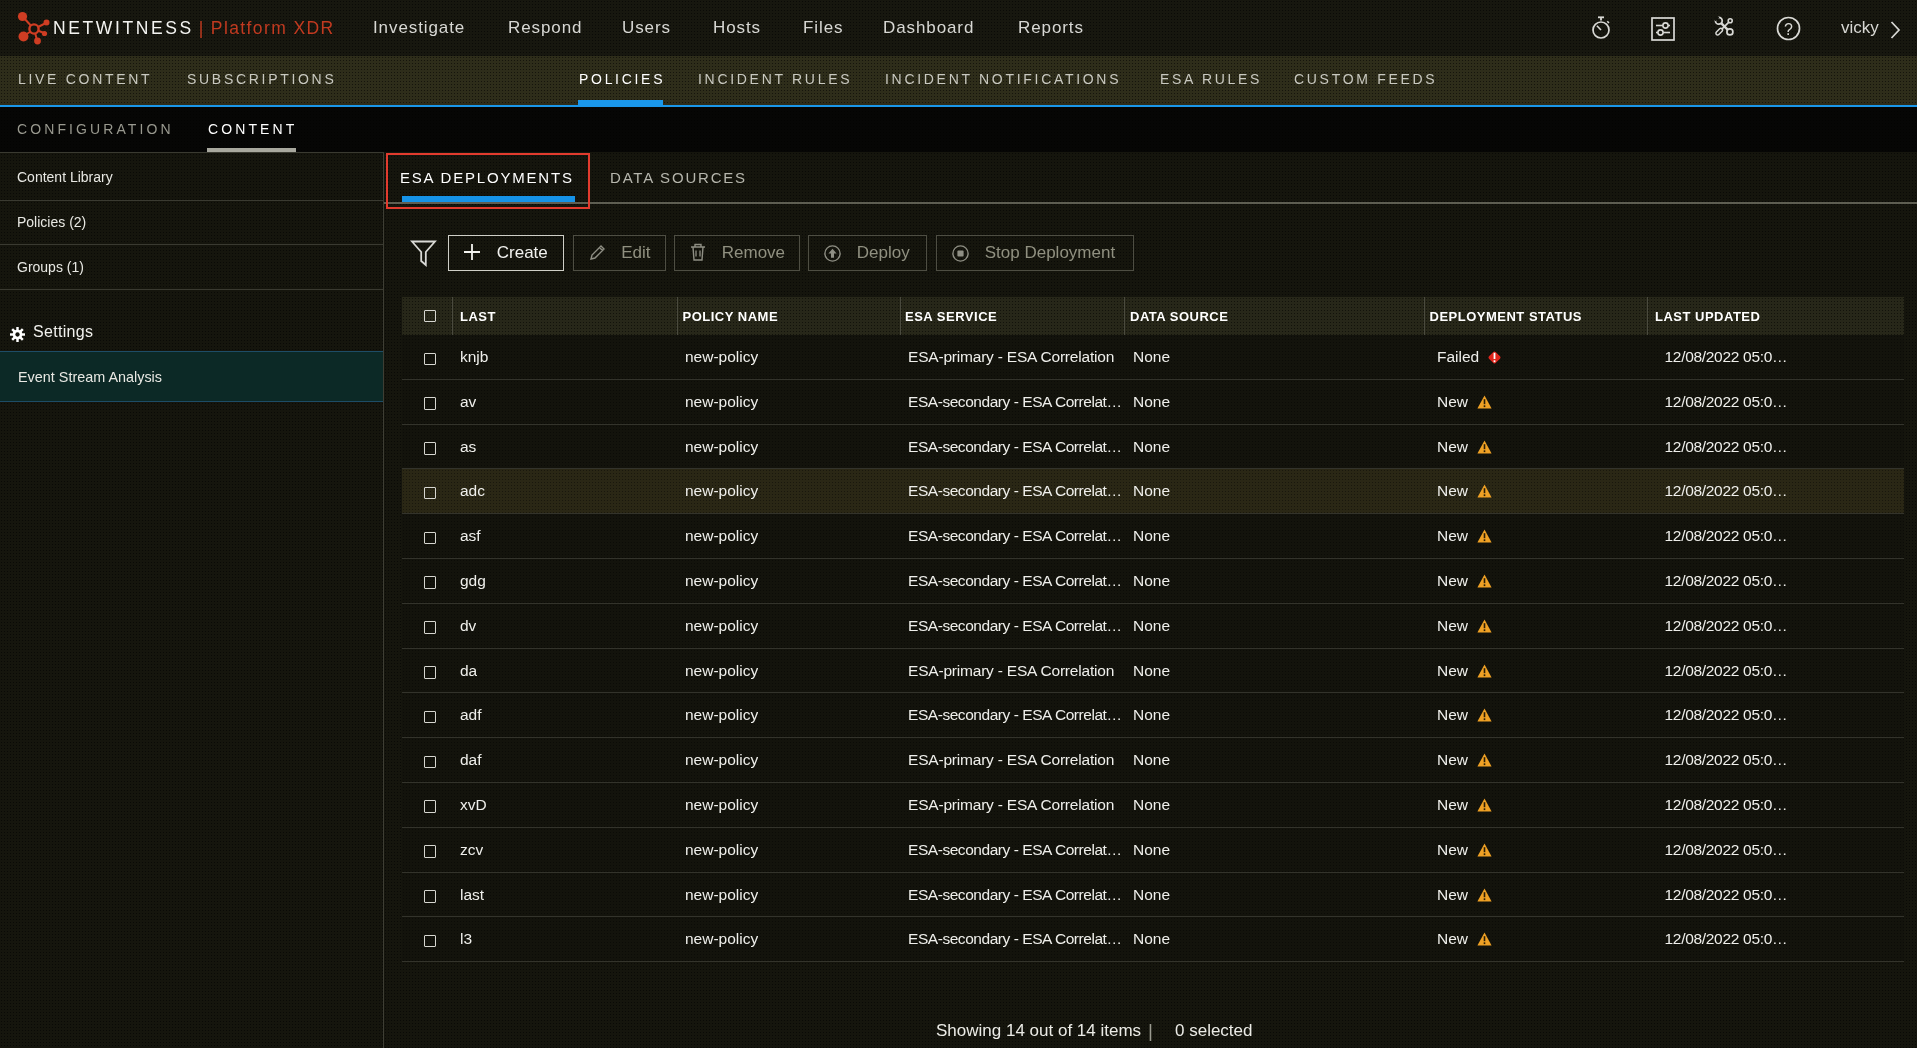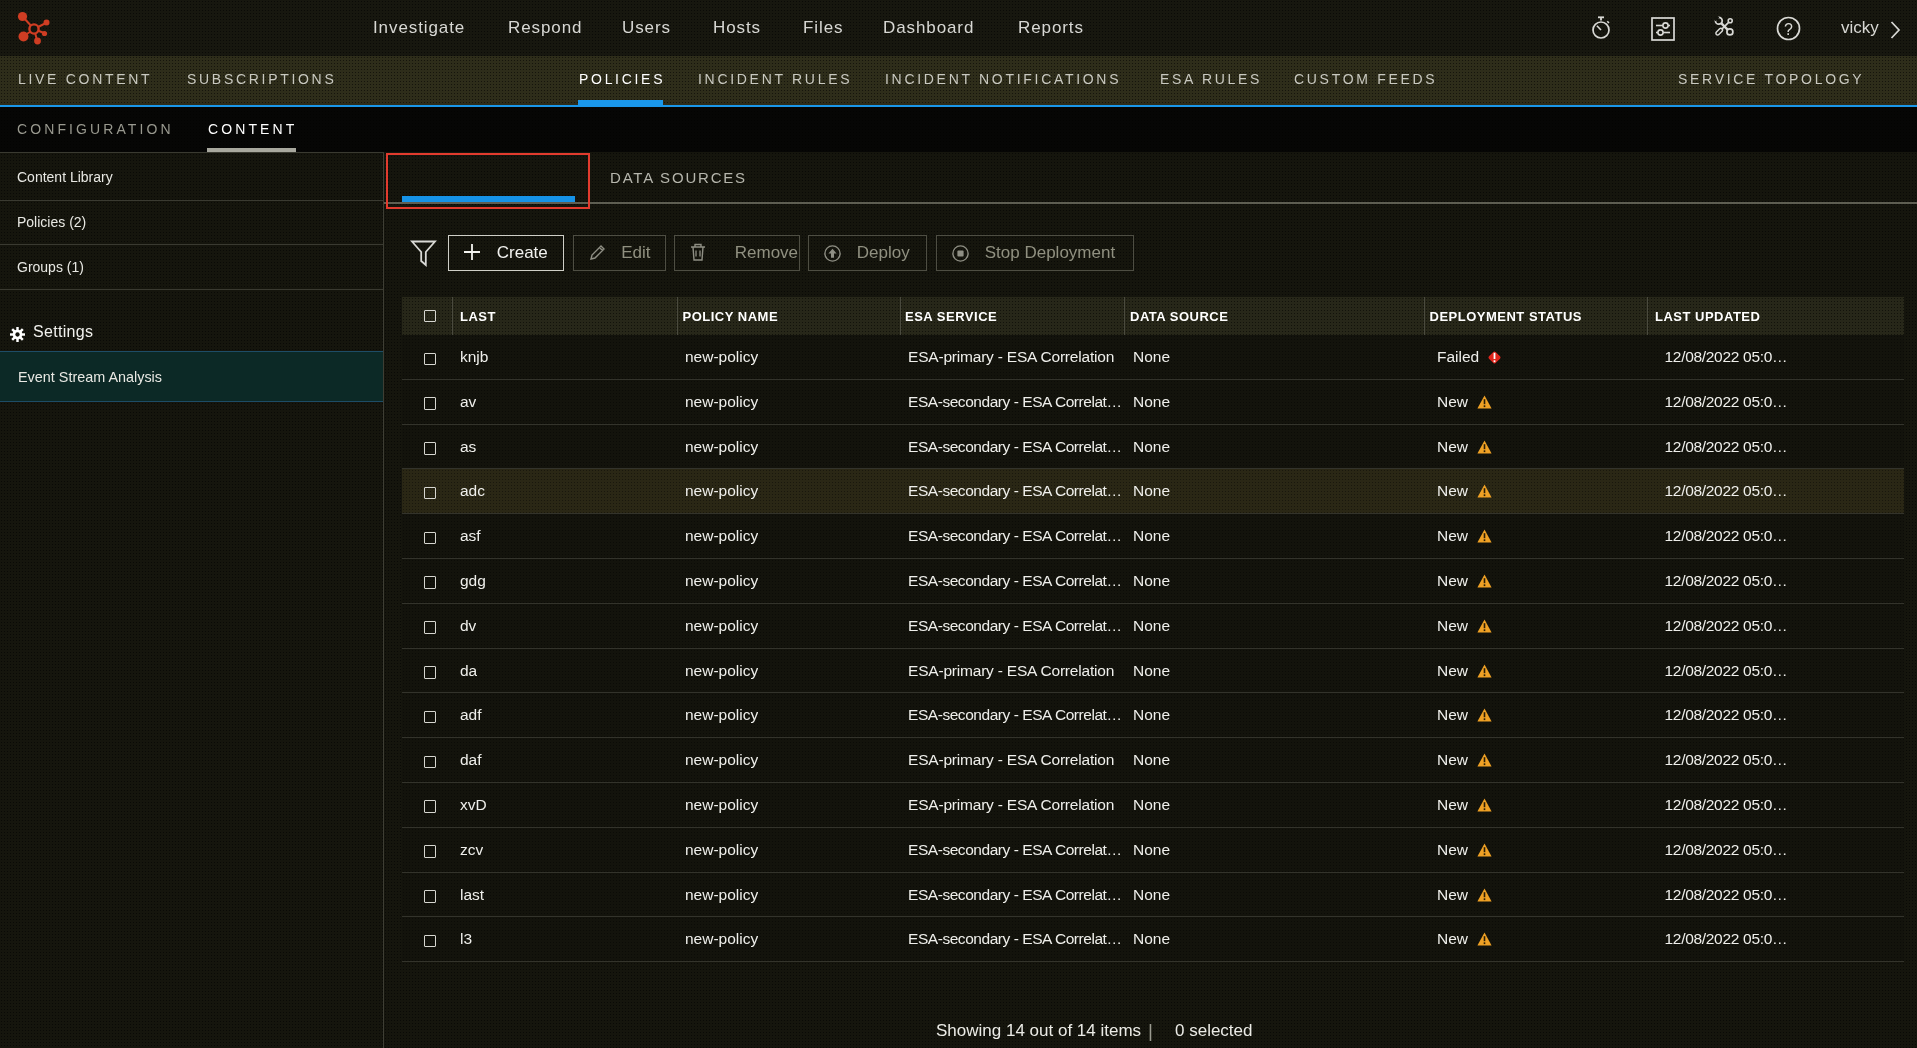--- a/index.html
+++ b/index.html
@@ -74,20 +74,21 @@
     </g>
     <g fill="#cf3d23">
       <circle cx="5.5" cy="6.5" r="4.6"></circle>
       <circle cx="6.5" cy="26.5" r="5"></circle>
       <circle cx="20.5" cy="31" r="3.4"></circle>
       <circle cx="29.5" cy="12.5" r="3"></circle>
       <circle cx="27.5" cy="23.5" r="2.6"></circle>
     </g>
     <circle cx="17" cy="19" r="4.6" fill="#14140d" stroke="#cf3d23" stroke-width="2.4"></circle>
   </svg>
+  <div id="brand">NETWITNESS<span class="red"> | Platform XDR</span></div>
   <div class="navitem" style="left:373px">Investigate</div>
   <div class="navitem" style="left:508px">Respond</div>
   <div class="navitem" style="left:622px">Users</div>
   <div class="navitem" style="left:713px">Hosts</div>
   <div class="navitem" style="left:803px">Files</div>
   <div class="navitem" style="left:883px">Dashboard</div>
   <div class="navitem" style="left:1018px">Reports</div>
 
   <svg class="abs" style="left:1591px;top:16px" width="22" height="24" viewBox="0 0 22 24">
     <circle cx="10" cy="14" r="8" fill="none" stroke="#d9d9d5" stroke-width="1.7"></circle>
@@ -125,21 +126,20 @@
 </div>
 
 <div id="bar2" class="tex">
   <div class="b2item" style="left:18px">LIVE CONTENT</div>
   <div class="b2item" style="left:187px">SUBSCRIPTIONS</div>
   <div class="b2item active" style="left:579px">POLICIES</div>
   <div class="b2item" style="left:698px">INCIDENT RULES</div>
   <div class="b2item" style="left:885px">INCIDENT NOTIFICATIONS</div>
   <div class="b2item" style="left:1160px">ESA RULES</div>
   <div class="b2item" style="left:1294px">CUSTOM FEEDS</div>
-  <div class="b2item" style="left:1678px">SERVICE TOPOLOGY</div>
   <div id="b2underline"></div>
 </div>
 
 <div id="bar3" class="tex">
   <div class="b3item" style="left:17px;color:#99998f">CONFIGURATION</div>
   <div class="b3item" style="left:208px;color:#ffffff">CONTENT</div>
   <div id="contentline"></div>
 </div>
 
 <div id="sidebar" class="tex">
@@ -160,20 +160,21 @@
     </g>
     <circle cx="8" cy="8" r="2.3" fill="#12120b"></circle>
   </svg>
   <div class="sbrow" style="top:170px;left:33px;font-size:16px;letter-spacing:0.3px;color:#f2f2ee">Settings</div>
 
   <div id="esarow"></div>
   <div class="sbrow" style="top:216px;left:18px;font-size:14.4px">Event Stream Analysis</div>
 </div>
 
 <div id="main" class="tex">
+  <div class="tab" style="left:16px;color:#ffffff">ESA DEPLOYMENTS</div>
   <div class="tab" style="left:226px;color:#b6b6ad">DATA SOURCES</div>
   <div id="tabline"></div>
   <div id="tabunder"></div>
   <div id="redbox"></div>
 
   <svg class="abs" style="left:26px;top:88px" width="27" height="28" viewBox="0 0 27 28">
     <path d="M2,1.5 h23 l-9.2,10.5 v13 l-4.6,-4 v-9 z" fill="none" stroke="#d9d9d5" stroke-width="1.8"></path>
   </svg>
   <div class="btn" id="btn-create" style="left:64px;width:116px;">
     <svg class="ic" style="margin-left:14px" width="18" height="18" viewBox="0 0 18 18">
@@ -185,21 +186,21 @@
     <svg class="ic" style="margin-left:15px" width="17" height="17" viewBox="0 0 17 17">
       <path d="M2,15 L3,11 L12,2 L15,5 L6,14 Z M10.5,3.5 l3,3" fill="none" stroke="#8f8f84" stroke-width="1.4"></path>
     </svg>
     <span style="margin-left:11px">Edit</span>
   </div>
   <div class="btn" style="left:290px;width:126px;">
     <svg class="ic" style="margin-left:15px" width="16" height="18" viewBox="0 0 16 18">
       <path d="M1,4 h14 M5,4 v-2.5 h6 v2.5 M3,4 l1,13 h8 l1,-13" fill="none" stroke="#8f8f84" stroke-width="1.4"></path>
       <path d="M6,7.5 v6 M10,7.5 v6" stroke="#8f8f84" stroke-width="1.3"></path>
     </svg>
-    <span style="margin-left:24px">Remove</span>
+    <span style="margin-left:11px">Remove</span>
   </div>
   <div class="btn" style="left:424px;width:119px;">
     <svg class="ic" style="margin-left:15px;margin-top:-1px" width="17" height="17" viewBox="0 0 17 17">
       <circle cx="8.5" cy="8.5" r="7.6" fill="none" stroke="#8f8f84" stroke-width="1.4"></circle>
       <path d="M8.5,3.8 L12.6,8.4 L10,8.4 L10,12.8 L7,12.8 L7,8.4 L4.4,8.4 Z" fill="#8f8f84"></path>
     </svg>
     <span style="margin-left:11px">Deploy</span>
   </div>
   <div class="btn" style="left:552px;width:198px;">
     <svg class="ic" style="margin-left:15px;margin-top:-1px" width="17" height="17" viewBox="0 0 17 17">

